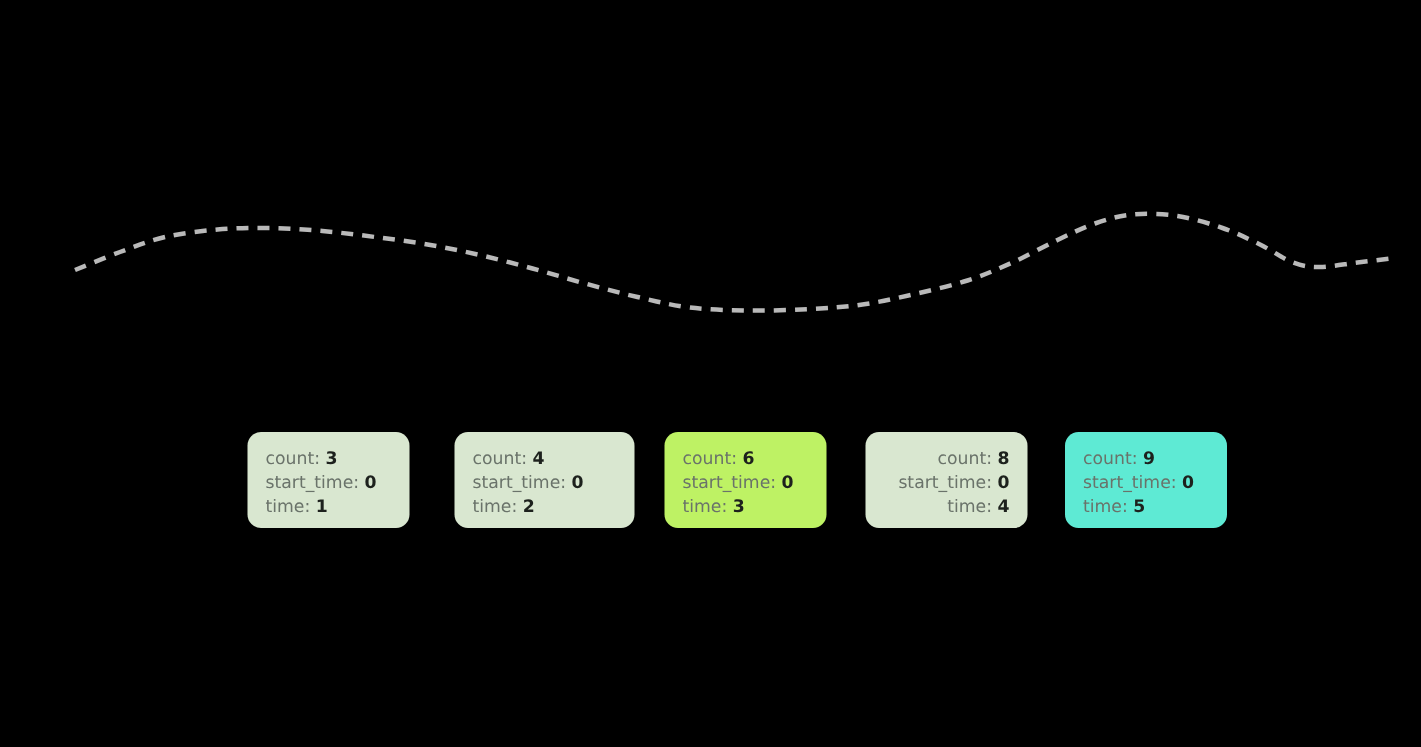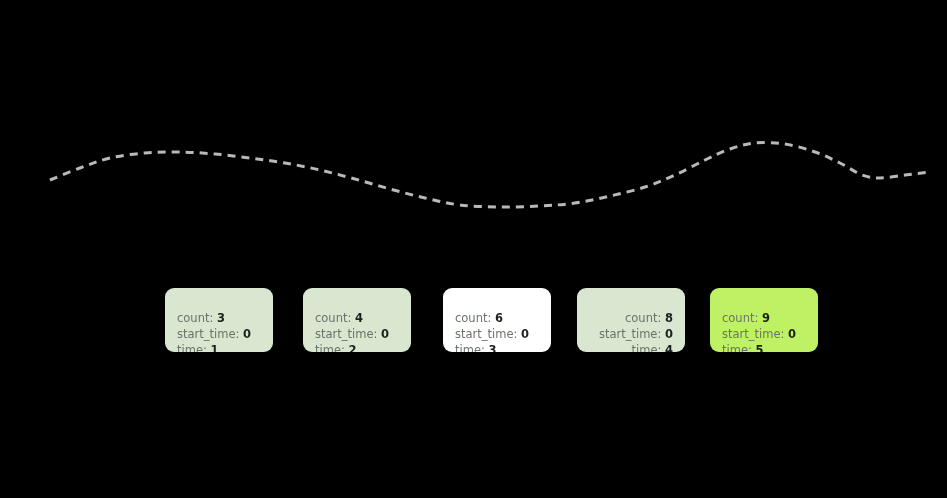--- a/index.html
+++ b/index.html
@@ -35,21 +35,21 @@
     left: 0;
     top: 0;
     width: 947px;
     height: 498px;
   }
   .node-box {
     position: absolute;
     box-sizing: border-box;
     background: #d9e7d0;
     border-radius: 9px;
-    padding: 22px 12px 0 12px;
+    padding: 9px 12px 0 12px;
     width: 108px;
     height: 64px;
     overflow: hidden;
   }
   .node-line {
     font-size: 11.5px;
     line-height: 16px;
     white-space: nowrap;
     color: #5f6b5c;
   }
@@ -69,35 +69,35 @@
   <svg id="curve-layer" viewBox="0 0 947 498" width="947" height="498" xmlns="http://www.w3.org/2000/svg">
     <path id="curve-path" fill="none" stroke-linecap="butt" d="M 50 180 C 55.00 178.00, 70.00 171.67, 80 168 C 90.00 164.33, 99.17 160.50, 110 158 C 120.83 155.50, 133.33 154.00, 145 153 C 156.67 152.00, 168.33 151.83, 180 152 C 191.67 152.17, 203.33 153.00, 215 154 C 226.67 155.00, 238.33 156.50, 250 158 C 261.67 159.50, 273.33 161.00, 285 163 C 296.67 165.00, 308.33 167.33, 320 170 C 331.67 172.67, 343.33 175.83, 355 179 C 366.67 182.17, 378.33 185.83, 390 189 C 401.67 192.17, 413.33 195.33, 425 198 C 436.67 200.67, 447.50 203.50, 460 205 C 472.50 206.50, 486.67 206.83, 500 207 C 513.33 207.17, 527.50 206.67, 540 206 C 552.50 205.33, 563.33 204.67, 575 203 C 586.67 201.33, 598.33 198.67, 610 196 C 621.67 193.33, 634.17 190.50, 645 187 C 655.83 183.50, 665.00 179.50, 675 175 C 685.00 170.50, 695.83 164.33, 705 160 C 714.17 155.67, 721.67 151.83, 730 149 C 738.33 146.17, 745.83 143.83, 755 143 C 764.17 142.17, 775.00 142.50, 785 144 C 795.00 145.50, 805.83 148.83, 815 152 C 824.17 155.17, 832.17 159.17, 840 163 C 847.83 166.83, 855.33 172.50, 862 175 C 868.67 177.50, 872.83 178.00, 880 178 C 887.17 178.00, 896.67 176.00, 905 175 C 913.33 174.00, 925.83 172.50, 930 172" stroke="#b9b9b9" stroke-width="3" stroke-dasharray="8 6"></path>
   </svg>
 
   <div id="nodes-layer">
       <div class="node-box" style="left: 165px; top: 288px; width: 108px; height: 64px; background: rgb(217, 231, 208); border-radius: 9px;">
         <div class="node-line"><span class="node-key" style="color: rgb(106, 115, 106);">count:</span> <span class="node-val" style="color: rgb(29, 33, 29);">3</span></div>
         <div class="node-line"><span class="node-key" style="color: rgb(106, 115, 106);">start_time:</span> <span class="node-val" style="color: rgb(29, 33, 29);">0</span></div>
         <div class="node-line"><span class="node-key" style="color: rgb(106, 115, 106);">time:</span> <span class="node-val" style="color: rgb(29, 33, 29);">1</span></div>
       </div>
-      <div class="node-box" style="left: 303px; top: 288px; width: 108px; height: 64px; background: rgb(217, 231, 208); border-radius: 9px;">
+      <div class="node-box" style="left: 303px; top: 288px; width: 120px; height: 64px; background: rgb(217, 231, 208); border-radius: 9px;">
         <div class="node-line"><span class="node-key" style="color: rgb(106, 115, 106);">count:</span> <span class="node-val" style="color: rgb(29, 33, 29);">4</span></div>
         <div class="node-line"><span class="node-key" style="color: rgb(106, 115, 106);">start_time:</span> <span class="node-val" style="color: rgb(29, 33, 29);">0</span></div>
         <div class="node-line"><span class="node-key" style="color: rgb(106, 115, 106);">time:</span> <span class="node-val" style="color: rgb(29, 33, 29);">2</span></div>
       </div>
-      <div class="node-box" style="left: 443px; top: 288px; width: 108px; height: 64px; background: #ffffff; border-radius: 9px;">
+      <div class="node-box" style="left: 443px; top: 288px; width: 108px; height: 64px; background: #bef264; border-radius: 9px;">
         <div class="node-line"><span class="node-key" style="color: rgb(106, 115, 106);">count:</span> <span class="node-val" style="color: rgb(29, 33, 29);">6</span></div>
         <div class="node-line"><span class="node-key" style="color: rgb(106, 115, 106);">start_time:</span> <span class="node-val" style="color: rgb(29, 33, 29);">0</span></div>
         <div class="node-line"><span class="node-key" style="color: rgb(106, 115, 106);">time:</span> <span class="node-val" style="color: rgb(29, 33, 29);">3</span></div>
       </div>
       <div class="node-box" style="left: 577px; top: 288px; width: 108px; height: 64px; background: rgb(217, 231, 208); border-radius: 9px; text-align: right;">
         <div class="node-line"><span class="node-key" style="color: rgb(106, 115, 106);">count:</span> <span class="node-val" style="color: rgb(29, 33, 29);">8</span></div>
         <div class="node-line"><span class="node-key" style="color: rgb(106, 115, 106);">start_time:</span> <span class="node-val" style="color: rgb(29, 33, 29);">0</span></div>
         <div class="node-line"><span class="node-key" style="color: rgb(106, 115, 106);">time:</span> <span class="node-val" style="color: rgb(29, 33, 29);">4</span></div>
       </div>
-      <div class="node-box" style="left: 710px; top: 288px; width: 108px; height: 64px; background: #bef264; border-radius: 9px;">
+      <div class="node-box" style="left: 710px; top: 288px; width: 108px; height: 64px; background: #5eead4; border-radius: 9px;">
         <div class="node-line"><span class="node-key" style="color: rgb(106, 115, 106);">count:</span> <span class="node-val" style="color: rgb(29, 33, 29);">9</span></div>
         <div class="node-line"><span class="node-key" style="color: rgb(106, 115, 106);">start_time:</span> <span class="node-val" style="color: rgb(29, 33, 29);">0</span></div>
         <div class="node-line"><span class="node-key" style="color: rgb(106, 115, 106);">time:</span> <span class="node-val" style="color: rgb(29, 33, 29);">5</span></div>
       </div>
     </div>
 
 </div>
 
 </body></html>

